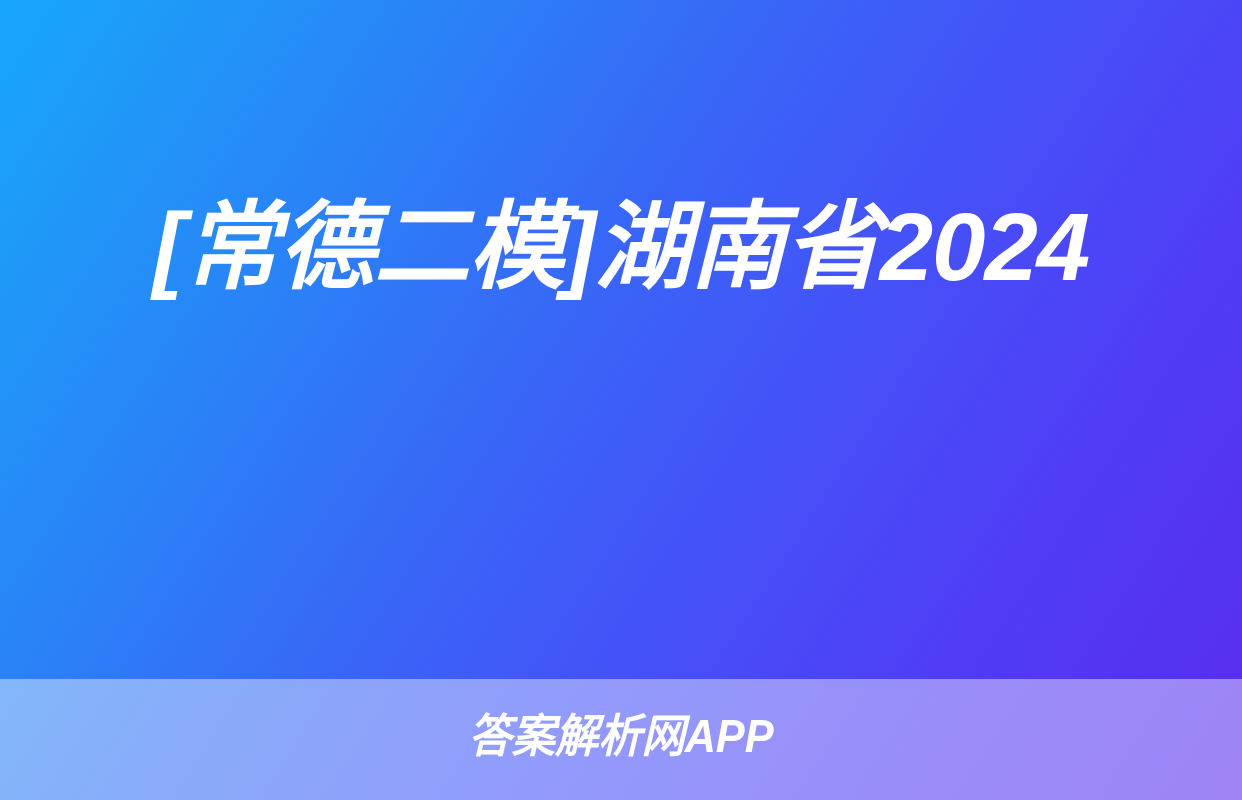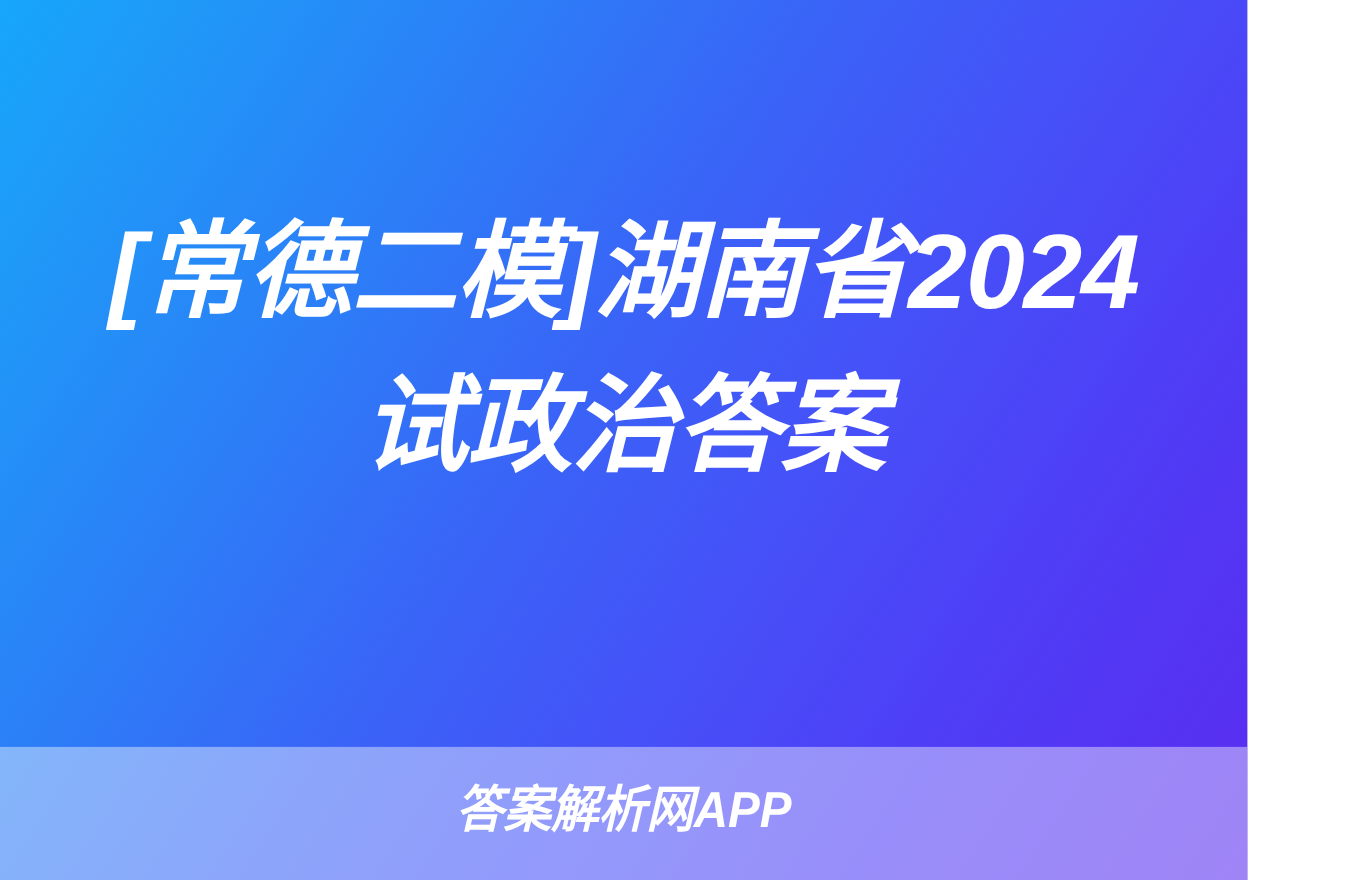--- a/index.html
+++ b/index.html
@@ -3,21 +3,21 @@
 <meta charset="utf-8">
 <title>Answer Card</title>
 <style>
   html, body {
     margin: 0;
     padding: 0;
     background: #ffffff;
   }
   #card {
     position: relative;
-    width: 1134px;
+    width: 1242px;
     height: 800px;
     overflow: hidden;
     font-family: "Liberation Sans", "DejaVu Sans", sans-serif;
     
     background:
       linear-gradient(123deg,
         #16A6FB 0%,
         #1E9BF8 9%,
         #2A82F7 26%,
         #3A63F7 46%,
@@ -73,20 +73,19 @@
     transform: scaleX(0.94);
   }
 </style>
 </head>
 <body>
 
 <div id="card">
 
   <div id="title-block">
     <span class="title-line">[常德二模]湖南省2024</span>
-    <span class="title-line">试政治答案</span>
   </div>
 
   <div id="footer-band">
     <div id="watermark">答案解析网APP</div>
   </div>
 
 </div>
 
 </body></html>

